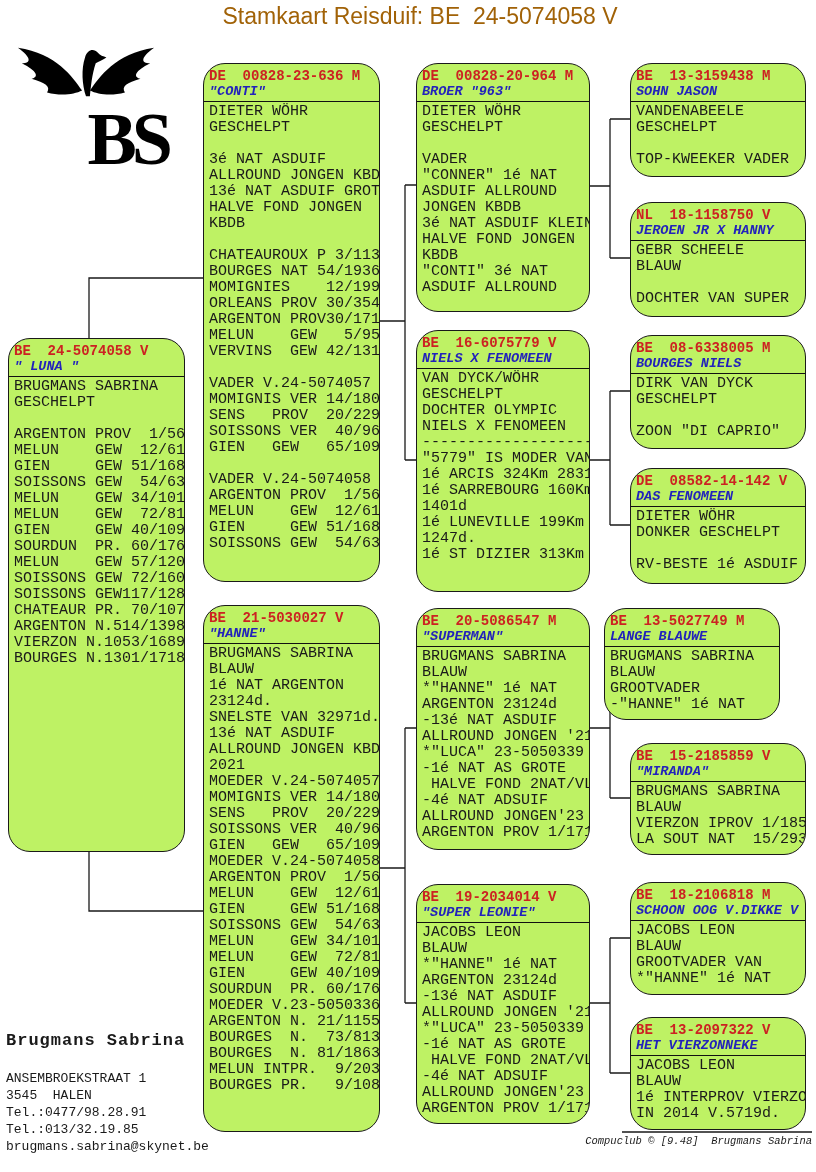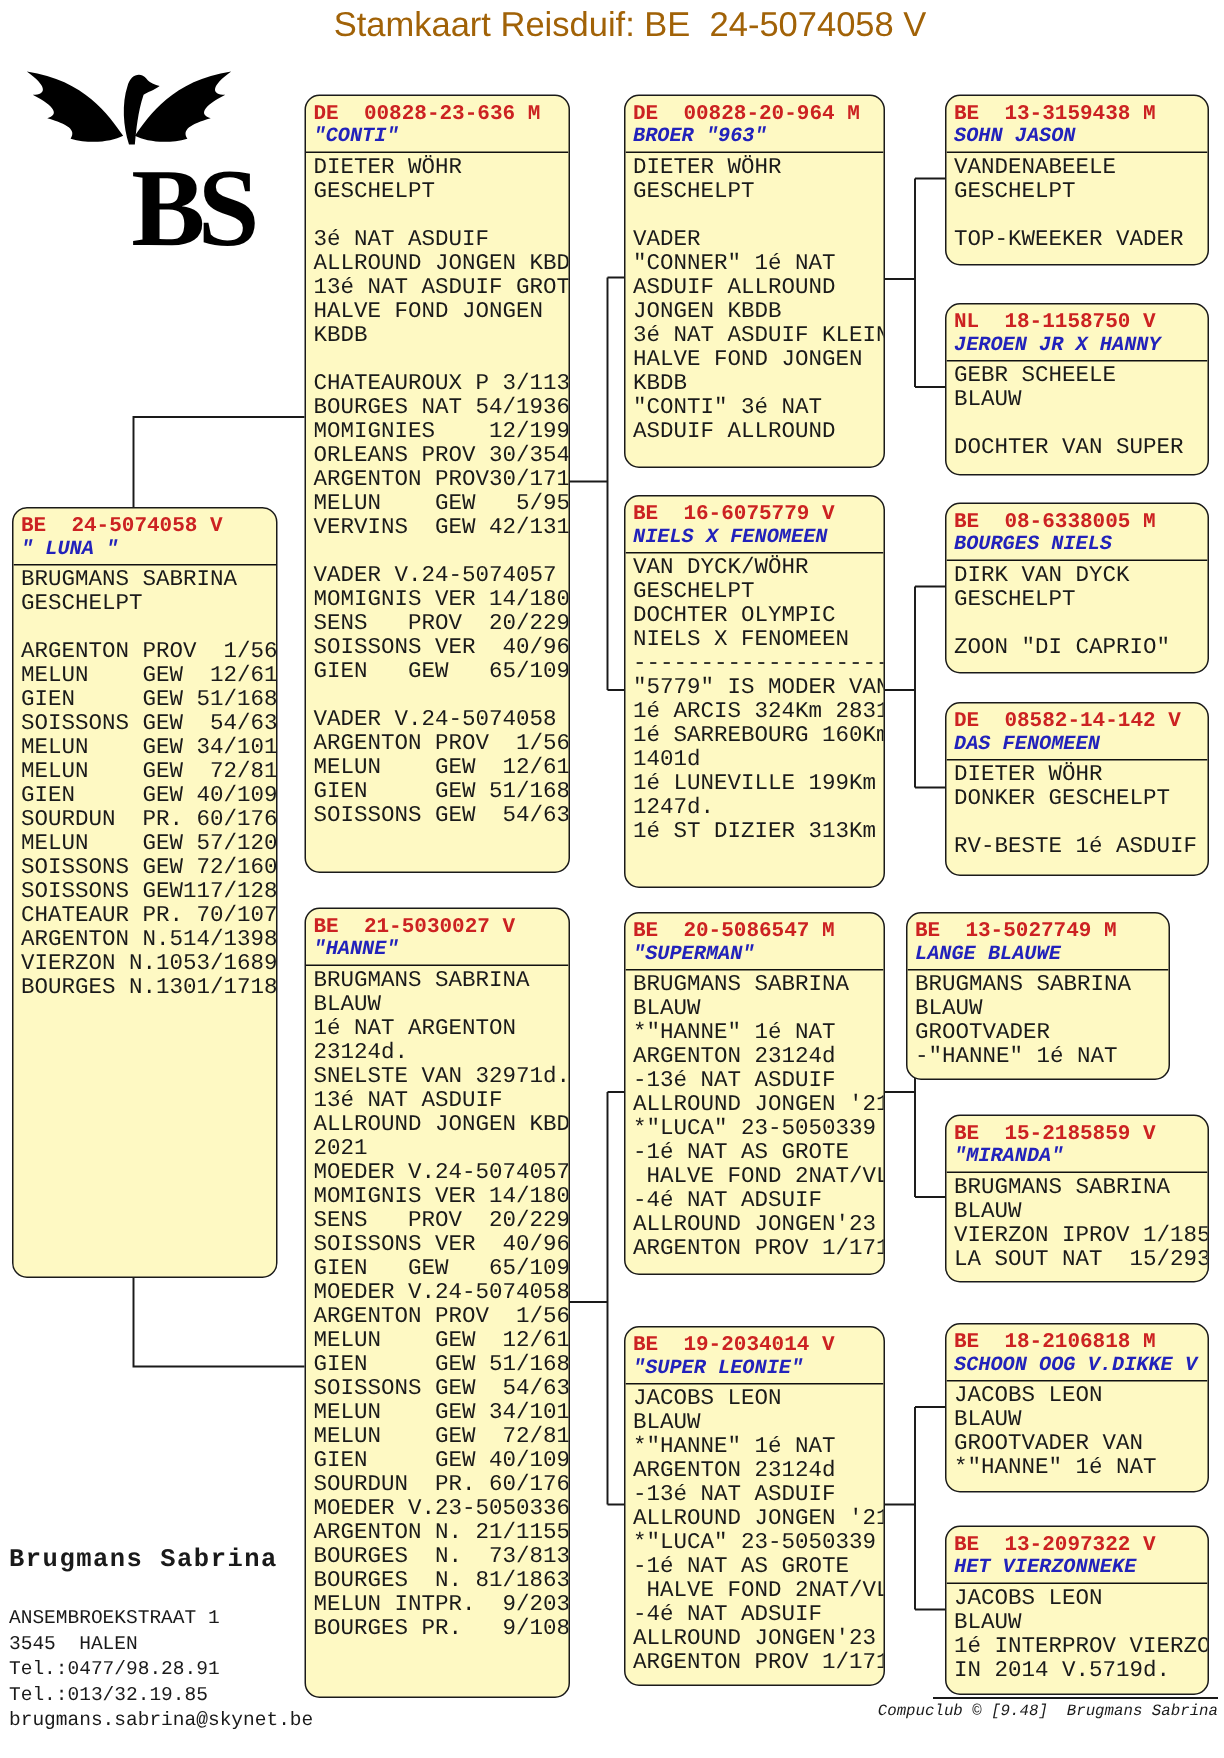--- a/index.html
+++ b/index.html
@@ -20,22 +20,22 @@
   .logo-bs {
     font-family:"Liberation Serif","DejaVu Serif",serif; font-weight:bold;
     font-size:74px; line-height:62px; letter-spacing:-5px; color:#000;
   }
   .logo-word {
     font-family:"Liberation Serif","DejaVu Serif",serif; font-weight:bold;
     font-size:28px; line-height:28px; letter-spacing:1px; color:#000;
   }
 
   .box {
-    position:absolute; background:#fef9c3; border:1.4px solid #1a1a1a;
-    border-radius:10px; overflow:hidden;
+    position:absolute; background:#bef264; border:1.4px solid #1a1a1a;
+    border-radius:22px; overflow:hidden;
   }
   .ring {
     font-size:14px; font-weight:bold; color:#cc2222;
     padding:4px 5px 0 5px; white-space:pre;
   }
   .pname {
     font-size:13.5px; font-weight:bold; font-style:italic; color:#2222bb;
     padding:0 5px 2px 5px; border-bottom:1.5px solid #111; white-space:pre;
   }
   .pbody {

